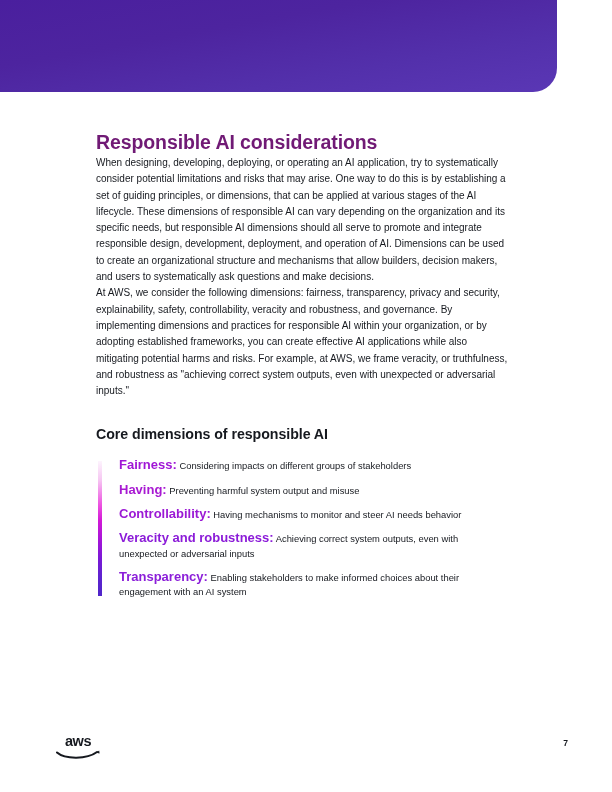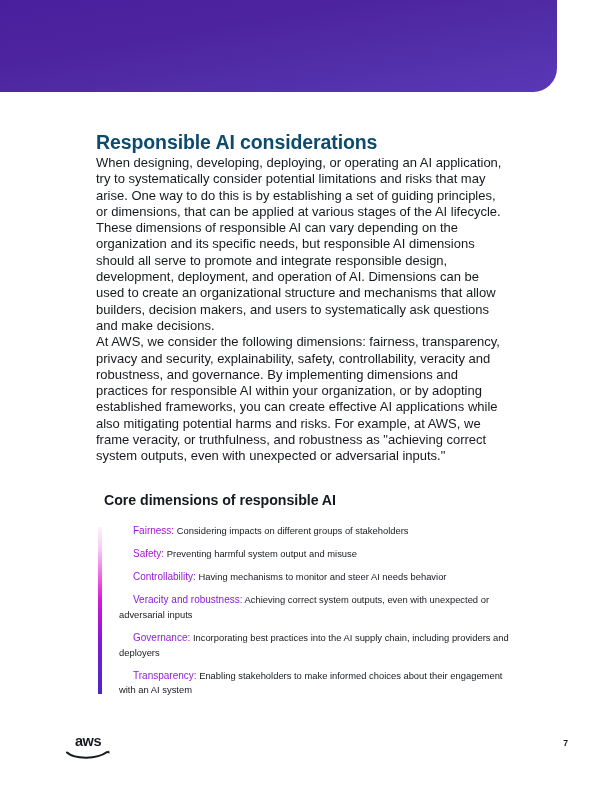--- a/index.html
+++ b/index.html
@@ -41,40 +41,40 @@
     left: 96px;
     top: 130px;
     width: 412px;
   }
 
   h1.title {
     margin: 0;
     font-size: 19.5px;
     line-height: 25px;
     font-weight: bold;
-    color: #0c4a6e;
+    color: #701a75;
     letter-spacing: -0.1px;
   }
   h1.title .line {
     display: block;
   }
 
   p.para {
     margin: 0;
-    font-size: 13px;
+    font-size: 10px;
     line-height: 16.3px;
     color: #16191f;
     width: 412px;
     text-align: left;
   }
   .para-1 { margin-top: 23px; }
   .para-2 { margin-top: 15px; }
 
   h2.subtitle {
-    margin: 8px;
+    margin: 0;
     margin-top: 25px;
     font-size: 14.2px;
     line-height: 20px;
     font-weight: bold;
     color: #16191f;
     letter-spacing: -0.05px;
   }
 
   
   .dim-list {
@@ -100,29 +100,28 @@
   }
   .dim-item {
     font-size: 9.4px;
     line-height: 14.6px;
     color: #16191f;
     margin-bottom: 8.6px;
     width: 390px;
   }
   .dim-item:last-child { margin-bottom: 0; }
   .dim-label {
-    font-weight: normal;
-    font-size: 10px;
-    margin-left: 14px;
+    font-weight: bold;
+    font-size: 13px;
   }
 
   
   .aws-logo {
     position: absolute;
-    left: 63px;
+    left: 53px;
     top: 732px;
     width: 50px;
     height: 30px;
   }
   .page-number {
     position: absolute;
     right: 44px;
     top: 738px;
     font-size: 8.6px;
     font-weight: bold;
@@ -153,38 +152,34 @@
       <div class="dim-bar"></div>
 
       <div class="dim-item">
         <span class="dim-label" style="color: rgb(160, 22, 214);">Fairness:</span>
         <span>Considering impacts on different groups of stakeholders</span>
       </div>
 
 
 
       <div class="dim-item">
-        <span class="dim-label" style="color: rgb(168, 26, 210);">Safety:</span>
+        <span class="dim-label" style="color: rgb(168, 26, 210);">Having:</span>
         <span>Preventing harmful system output and misuse</span>
       </div>
 
       <div class="dim-item">
         <span class="dim-label" style="color: rgb(155, 25, 213); text-align: center;">Controllability:</span>
         <span>Having mechanisms to monitor and steer AI needs behavior</span>
       </div>
 
       <div class="dim-item">
         <span class="dim-label" style="color: rgb(139, 27, 216); text-align: center;">Veracity and robustness:</span>
         <span>Achieving correct system outputs, even with unexpected or adversarial inputs</span>
       </div>
 
-      <div class="dim-item">
-        <span class="dim-label" style="color: rgb(154, 26, 212);">Governance:</span>
-        <span>Incorporating best practices into the AI supply chain, including providers and deployers</span>
-      </div>
 
       <div class="dim-item">
         <span class="dim-label" style="color: rgb(139, 30, 217);">Transparency:</span>
         <span>Enabling stakeholders to make informed choices about their engagement with an AI system</span>
       </div>
 
     </div>
   </div>
 
   <div class="aws-logo">

